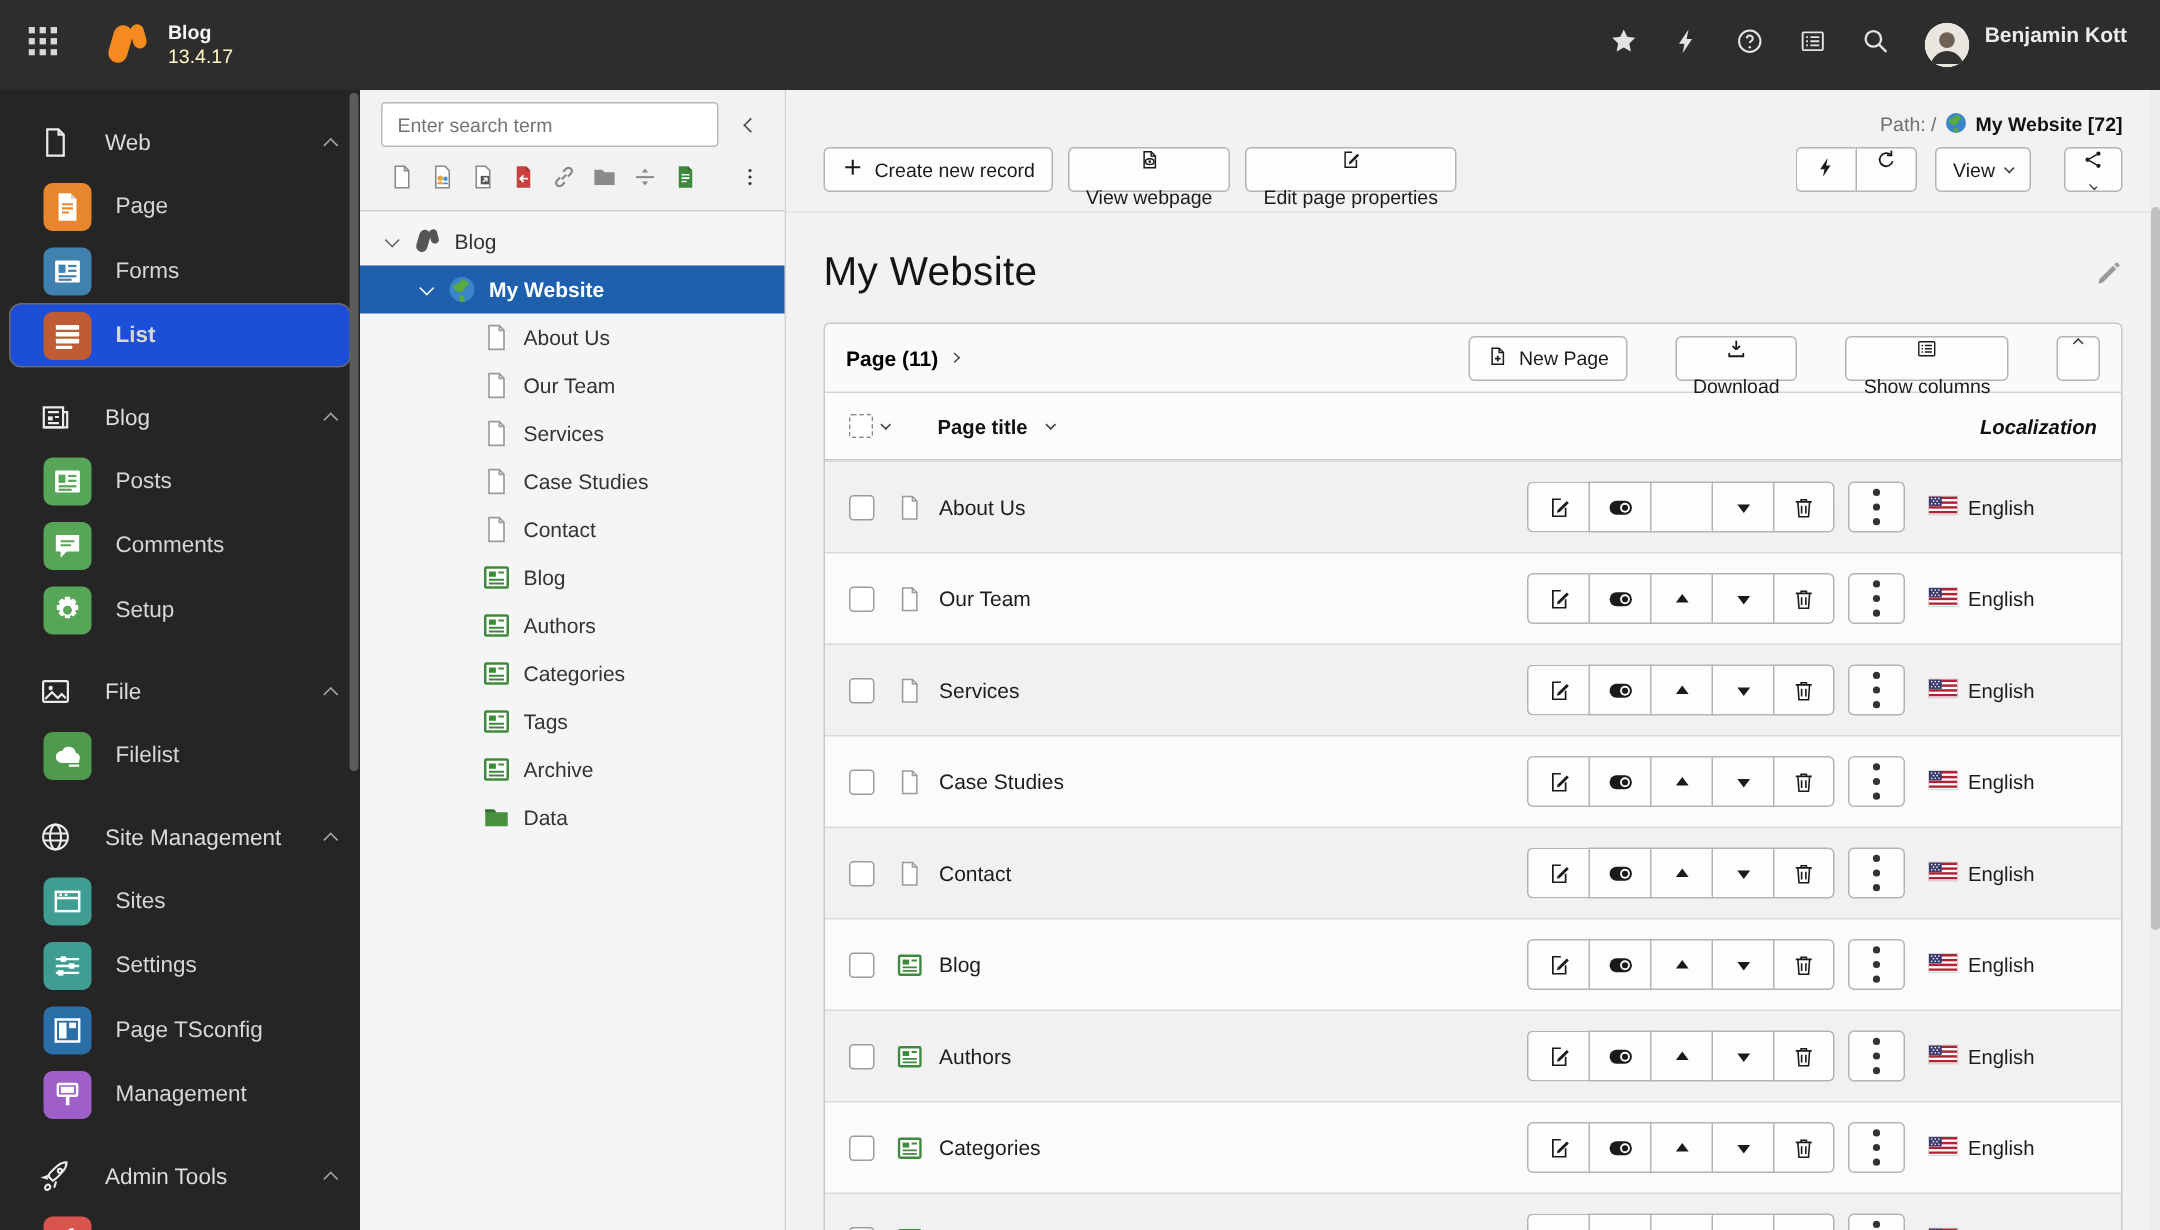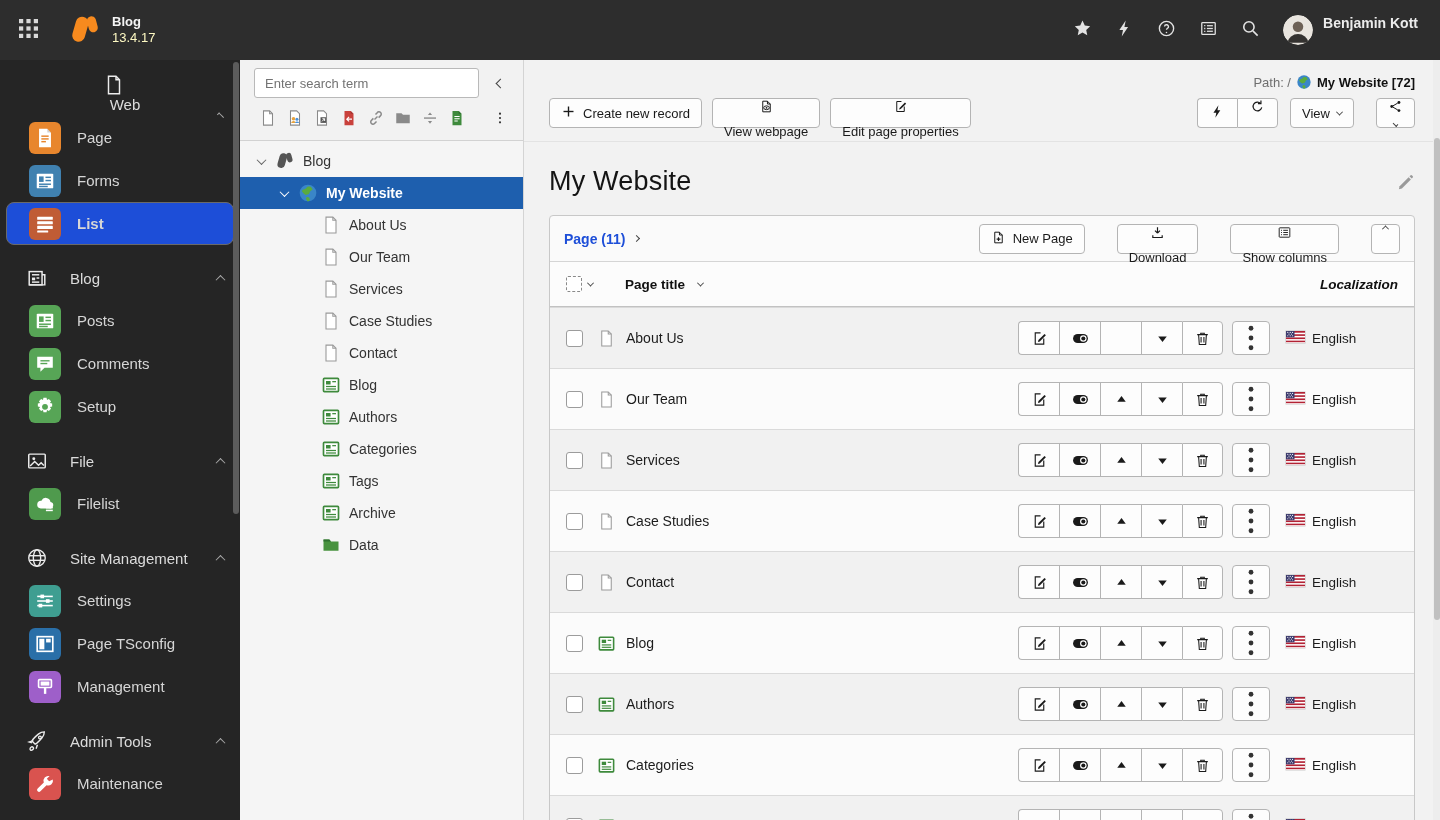--- a/index.html
+++ b/index.html
@@ -21,21 +21,21 @@
   .tb-user .av { width:30px; height:30px; border-radius:50%; overflow:hidden; }
   .tb-username { font-size:14px; font-weight:bold; color:#ececec; }
 
   
   .shell { display:flex; height:760px; }
 
   
   .modmenu { position:relative; width:240px; background:#252525; overflow:hidden; flex:none; }
   .mm-inner { padding:10px 0 0 0; }
   .mm-header { display:flex; align-items:center; height:42px; padding:0 16px 0 26px; color:#dcdcdc; cursor:pointer; margin-top:12px; }
-  .mm-header:first-child { margin-top:4px;flex-direction:column; }
+  .mm-header:first-child { margin-top:4px; }
   .mm-header .hicon { width:22px; height:22px; margin-right:22px; color:#e8e8e8; flex:none; }
   .mm-header .hicon svg { width:22px; height:22px; }
   .mm-header .hlabel { font-size:15px; font-weight:500; }
   .mm-header .chev { margin-left:auto; border-color:#a9a9a9; }
   .mm-item { display:flex; align-items:center; height:43px; padding:0 10px 0 22px; color:#d6d6d6; cursor:pointer; border:1px solid transparent; border-radius:8px; margin:0 6px; }
   .mm-item .tile { width:32px; height:32px; border-radius:6px; margin-right:16px; display:flex; align-items:center; justify-content:center; flex:none; }
   .mm-item .tile svg { width:22px; height:22px; }
   .mm-item .mlabel { font-size:15px; }
   .mm-item.active { background:#1d4ed8; border-color:#6a6a6a;font-weight:bold; }
   .mm-scroll { position:absolute; top:2px; right:1px; width:6px; height:452px; background:#5c5c5c; border-radius:3px; }
@@ -83,21 +83,21 @@
   .chev.right { transform:rotate(-45deg); }
   .chev.sm { width:5px; height:5px; }
 
   .module-body { padding:18px 25px; }
   .page-h1row { display:flex; align-items:center; justify-content:space-between; margin:6px 0 18px 0; }
   .page-h1 { font-size:27px; font-weight:500; color:#141414; letter-spacing:.2px; }
   .h1-pencil { width:18px; height:18px; color:#9a9a9a; cursor:pointer; }
 
   .panel { border:1px solid #c8c8c8; border-radius:4px; background:#fafafa; overflow:hidden; }
   .panel-header { display:flex; align-items:center; padding:7px 14px; height:45px; }
-  .ph-title { font-size:14px; font-weight:bold; color:#1d4ed8; display:flex; align-items:center; gap:9px; cursor:pointer; }
+  .ph-title { font-size:14px; font-weight:bold; color:#000000; display:flex; align-items:center; gap:9px; cursor:pointer; }
   .ph-right { margin-left:auto; display:flex; align-items:center; gap:22px; }
   .colhead { display:flex; align-items:center; height:46px; padding:0 16px; background:#fcfcfc; border-top:1px solid #d5d5d5; border-bottom:1px solid #c2c2c2; }
   .ch-check { width:16px; height:16px; border:1px dashed #8a8a8a; border-radius:2px; background:#fff; margin-right:6px; cursor:pointer; }
   .ch-title { font-size:13.5px; font-weight:bold; color:#111; margin-left:32px; display:flex; align-items:center; gap:13px; cursor:pointer; }
   .ch-loc { margin-left:auto; font-size:13.5px; font-weight:bold; font-style:italic; color:#111; }
 
   .trow { display:flex; align-items:center; height:61px; padding:0 16px; border-top:1px solid #dadada; }
   .trow:nth-child(odd) { background:#f1f1f1; }
   .trow:nth-child(even) { background:#fbfbfb; }
   .row-check { width:17px; height:17px; border:1px solid #9c9c9c; border-radius:3px; background:#fff; cursor:pointer; flex:none; }
@@ -310,20 +310,31 @@
               <circle cx="12" cy="12" r="9"></circle>
               <ellipse cx="12" cy="12" rx="4" ry="9"></ellipse>
               <line x1="3.5" y1="9.5" x2="20.5" y2="9.5"></line>
               <line x1="3.5" y1="14.5" x2="20.5" y2="14.5"></line>
             </svg></span>
           <span class="hlabel">Site Management</span>
           <span class="chev up"></span>
         </div>
         <div class="mm-item">
           <span class="tile" style="background: rgb(63, 158, 145); color: rgb(63, 158, 145);">
+            <svg viewBox="0 0 24 24" fill="none" stroke="#fff" stroke-width="1.8">
+              <rect x="3.5" y="5" width="17" height="14"></rect>
+              <line x1="3.5" y1="9.5" x2="20.5" y2="9.5"></line>
+              <line x1="6" y1="7.2" x2="8" y2="7.2"></line>
+              <line x1="10" y1="7.2" x2="12" y2="7.2"></line>
+            </svg>
+          </span>
+          <span class="mlabel">Sites</span>
+        </div>
+        <div class="mm-item">
+          <span class="tile" style="background: rgb(63, 158, 145); color: rgb(63, 158, 145);">
             <svg viewBox="0 0 24 24" stroke="#fff" stroke-width="1.7" fill="#fff">
               <line x1="3.5" y1="7" x2="20.5" y2="7"></line>
               <rect x="7" y="5" width="4" height="4" stroke="none"></rect>
               <line x1="3.5" y1="12" x2="20.5" y2="12"></line>
               <rect x="13" y="10" width="4" height="4" stroke="none"></rect>
               <line x1="3.5" y1="17" x2="20.5" y2="17"></line>
               <rect x="5" y="15" width="4" height="4" stroke="none"></rect>
             </svg>
           </span>
           <span class="mlabel">Settings</span>

